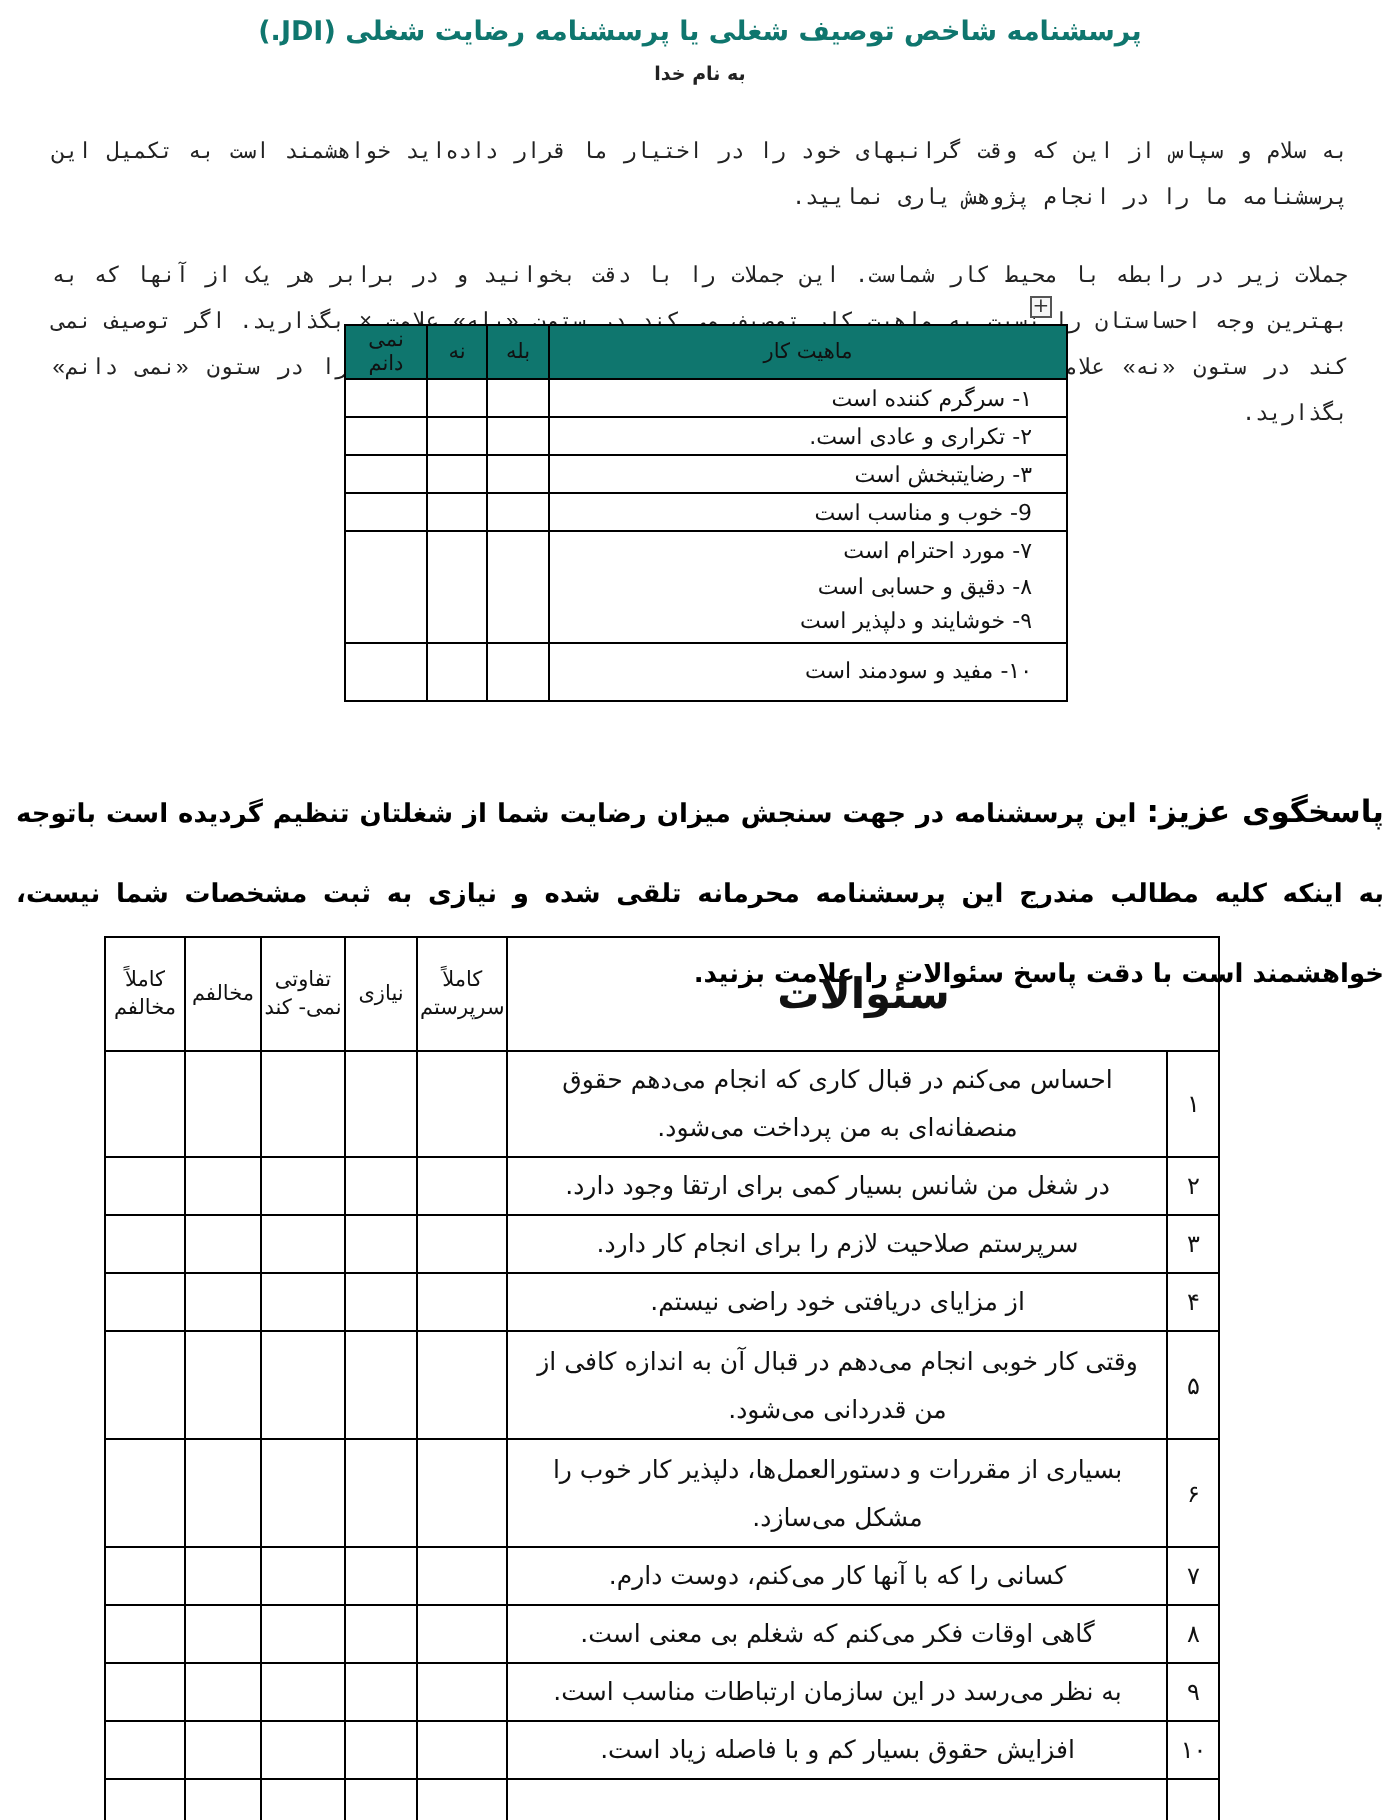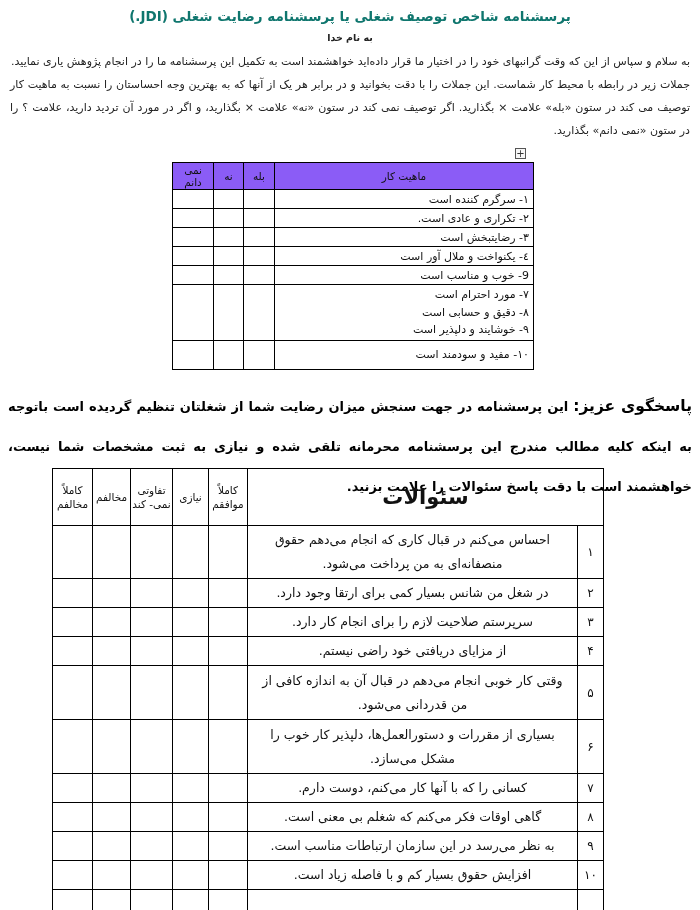--- a/index.html
+++ b/index.html
@@ -14,35 +14,35 @@
     font-size:13.5px;font-weight:bold;color:#0f766e;
   }
   .bismillah{
     position:absolute;top:32px;left:0;right:0;text-align:center;
     font-size:9.5px;font-weight:bold;color:#222;
   }
   .intro{
     position:absolute;top:50px;right:10px;left:10px;
     font-size:11px;line-height:23px;text-align:justify;color:#222;
   }
-  .intro p{margin:0;}
+  .intro p{margin:16px;font-family:Liberation Mono, monospace;}
   
   .tbl-handle{
     position:absolute;top:148px;left:515px;width:11px;height:11px;
     border:1px solid #555;background:#f6f6f6;color:#333;
     font-size:10px;line-height:10px;text-align:center;box-sizing:border-box;
   }
   
   table{border-collapse:collapse;table-layout:fixed;}
   td{border:1px solid #000;box-sizing:border-box;overflow:hidden;}
   
   .t1wrap{position:absolute;top:162px;left:172px;}
   .t1 td{font-size:11px;vertical-align:middle;}
-  .t1 .hdr td{background:#8b5cf6;text-align:center;font-size:10.5px;padding:1px 2px;}
-  .t1 td.nature{text-align:right;padding:1px 4px;}
+  .t1 .hdr td{background:#0f766e;text-align:center;font-size:10.5px;padding:1px 2px;}
+  .t1 td.nature{text-align:right;padding:1px 17px;}
   .t1 .multiline div{line-height:17.5px;}
   
   .notice{
     position:absolute;top:386px;right:8px;left:8px;
     font-size:13px;font-weight:bold;line-height:40px;text-align:justify;color:#000;
   }
   .notice .lead{font-size:15.5px;}
   
   .t2wrap{position:absolute;top:468px;left:52px;}
   .t2 td{font-size:10.5px;vertical-align:middle;}
@@ -91,26 +91,20 @@
       <td></td>
       <td></td>
     </tr>
     <tr style="height:19px">
       <td class="nature">۳- رضایتبخش است</td>
       <td></td>
       <td></td>
       <td></td>
     </tr>
     <tr style="height:19px">
-      <td class="nature">٤- یکنواخت و ملال آور است</td>
-      <td></td>
-      <td></td>
-      <td></td>
-    </tr>
-    <tr style="height:19px">
       <td class="nature">9- خوب و مناسب است</td>
       <td></td>
       <td></td>
       <td></td>
     </tr>
     <tr style="height:53px">
       <td class="nature multiline">
         <div>۷- مورد احترام است</div>
         <div>۸- دقیق و حسابی است</div>
         <div>۹- خوشایند و دلپذیر است</div>
@@ -140,21 +134,21 @@
         <col style="width:330px">
         <col style="width:39px">
         <col style="width:36px">
         <col style="width:42px">
         <col style="width:38px">
         <col style="width:40px">
     </colgroup>
     <tbody>
         <tr class="hdr" style="height:57px">
       <td class="qtitle" colspan="2">سئوالات</td>
-      <td>کاملاً موافقم</td>
+      <td>کاملاً سرپرستم</td>
       <td>نیازی</td>
       <td>تفاوتی نمی- کند</td>
       <td>مخالفم</td>
       <td>کاملاً مخالفم</td>
     </tr>
     <tr style="height:53px">
       <td class="num">۱</td>
       <td class="q">احساس می‌کنم در قبال کاری که انجام می‌دهم حقوق منصفانه‌ای به من پرداخت  می‌شود.</td>
       <td></td>
           <td></td>

